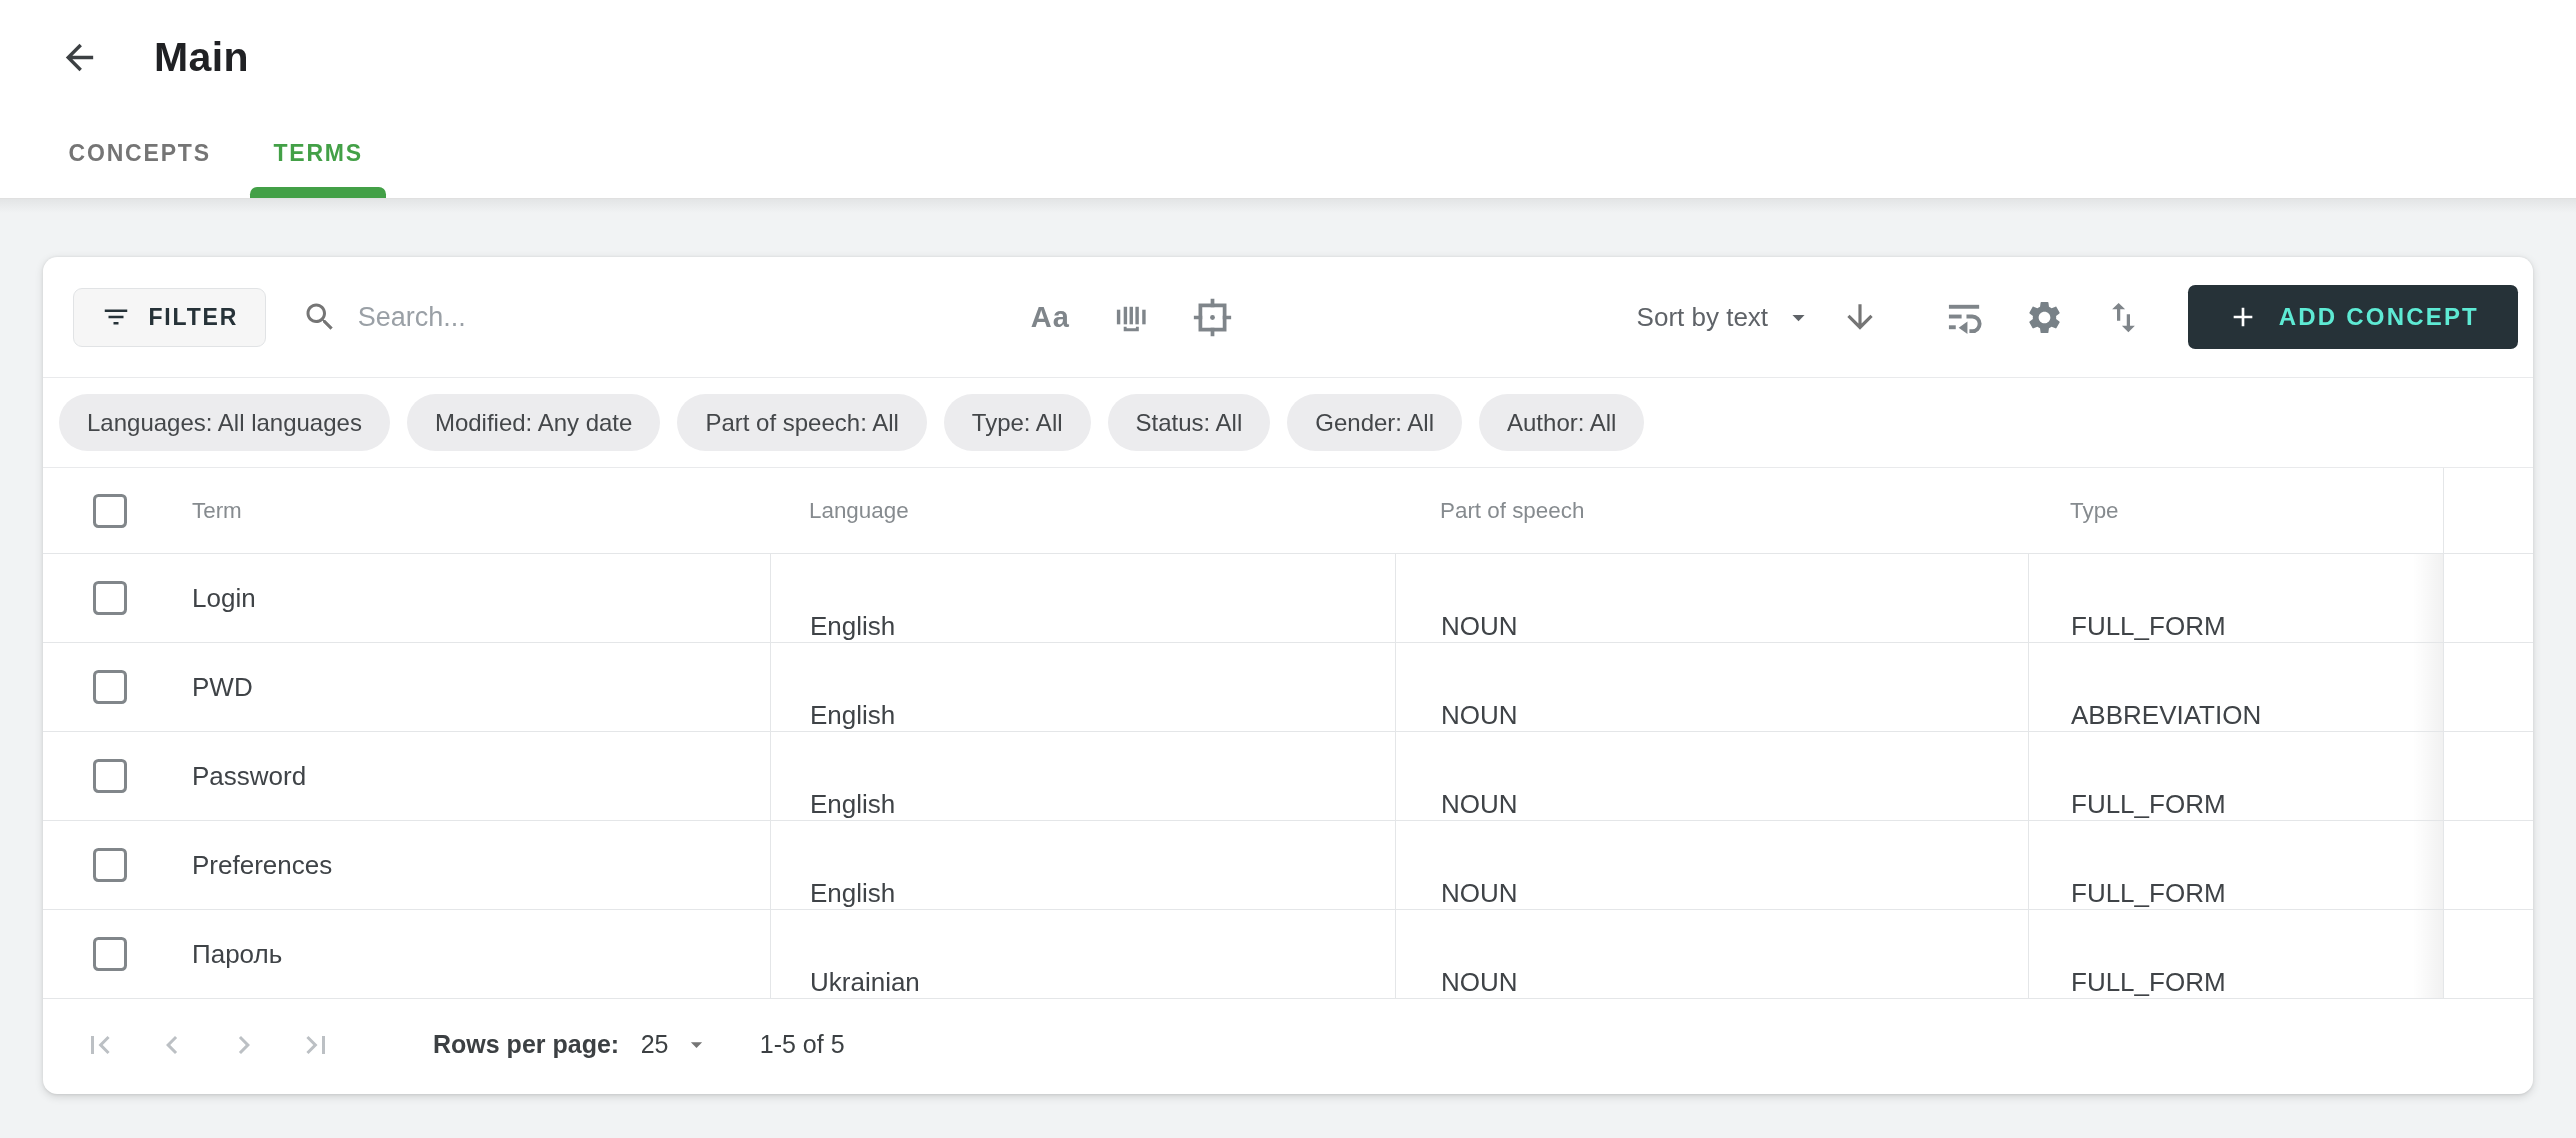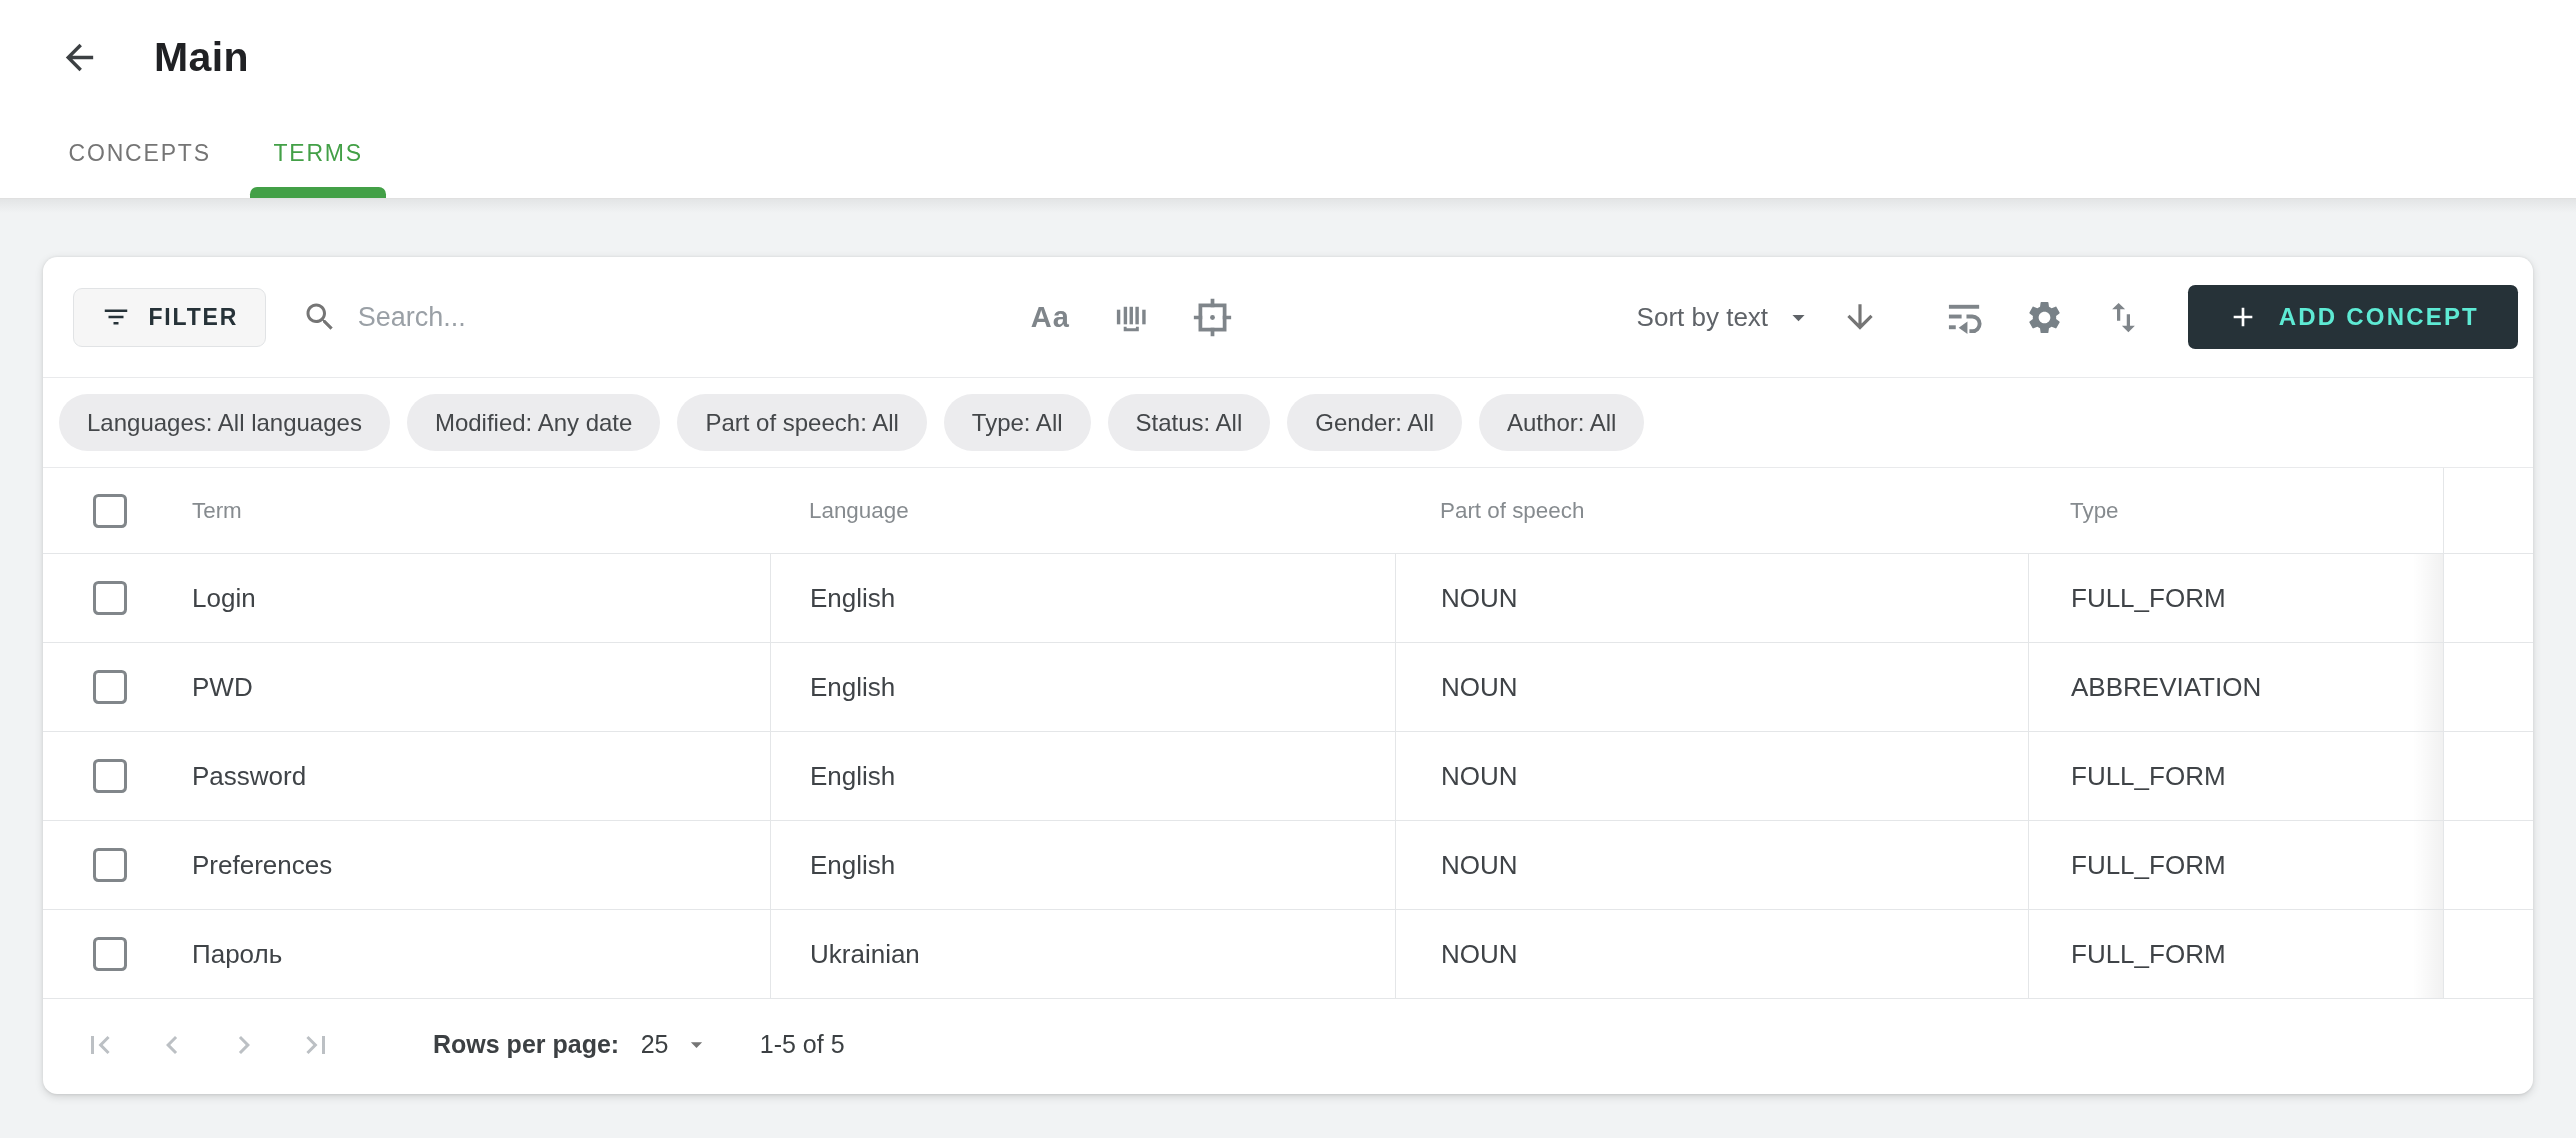--- a/index.html
+++ b/index.html
@@ -28,21 +28,21 @@
   .back-btn svg { width:41px; height:41px; fill:#3c4043; }
   .page-title { font-size:41px; font-weight:700; color:#202124; letter-spacing:0.4px; }
   .tabs {
     position:absolute; left:65px; bottom:0;
     display:flex; align-items:flex-end;
   }
   .tab {
     position:relative;
     height:81px; display:flex; align-items:center;
     padding:0 3.6px 9px 3.6px; margin-right:36px;
-    font-size:23px; font-weight:400; letter-spacing:1.8px;
+    font-size:23px; font-weight:700; letter-spacing:1.8px;
     color:#757575; background:transparent; border:none; cursor:pointer;
   }
   .tab.active { color:#43a047; padding:0 23px 9px 23px; margin-right:0; }
   .tab.active::after {
     content:""; position:absolute; left:0; right:0; bottom:0; height:10.7px;
     background:#43a047; border-radius:7.2px 7.2px 0 0;
   }
   
   .content {
     position:relative;
@@ -131,21 +131,21 @@
   .thead { height:86px; border-bottom:1.8px solid #e4e6e8; }
   .tr { height:89px; border-bottom:1.8px solid #e4e6e8; }
   .th, .td { display:flex; align-items:center; overflow:hidden; }
   .th { font-size:22.4px; color:#868b8f; }
   .td { font-size:26px; color:#3f4347; }
   .col-check { justify-content:center; }
   .col-term  { padding-left:15px; }
   .col-lang  { padding-left:39px; }
   .col-pos   { padding-left:45px; }
   .col-type  { padding-left:42px; position:relative; }
-  .tr .col-lang, .tr .col-pos, .tr .col-type { border-left:1.8px solid #e4e6e8; }
+  .tr .col-lang, .tr .col-pos, .tr .col-type { border-left:1.8px solid #e4e6e8;align-items:flex-end; }
   .col-strip { border-left:1.8px solid #e4e6e8; }
   .tr .col-type::after {
     content:""; position:absolute; top:0; bottom:0; right:0; width:30px;
     background:linear-gradient(to right, rgba(0,0,0,0), rgba(0,0,0,0.055));
   }
   .checkbox {
     width:34px; height:34px;
     border:3.6px solid #81868a; border-radius:5.4px;
     background:#ffffff; display:inline-block; cursor:pointer;
   }

